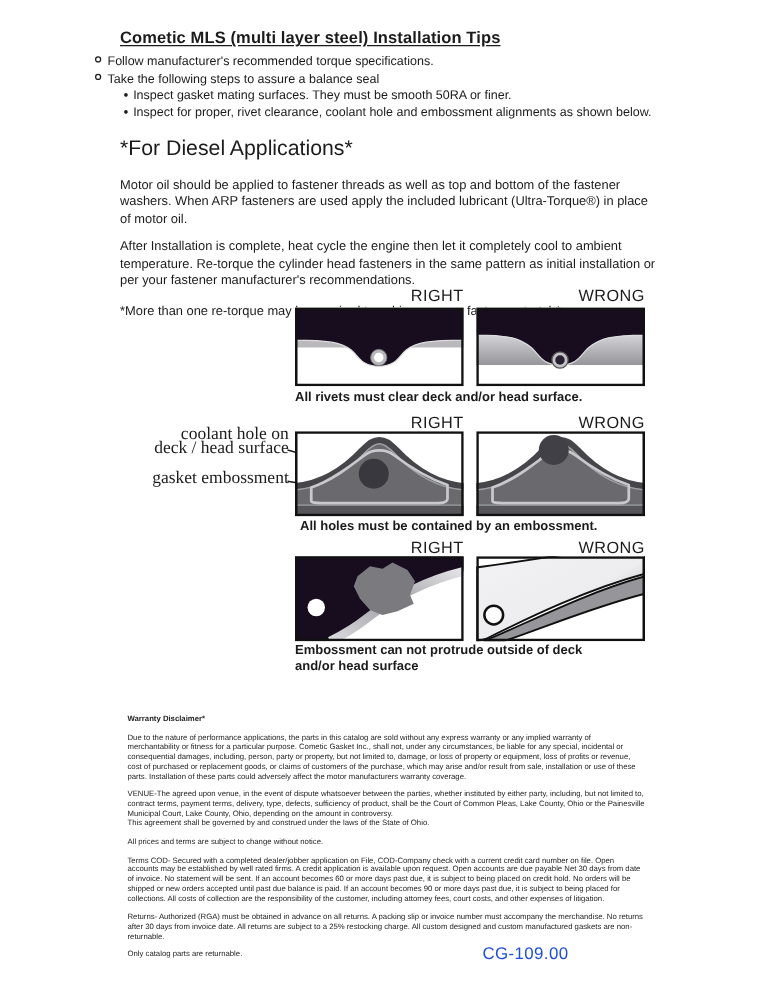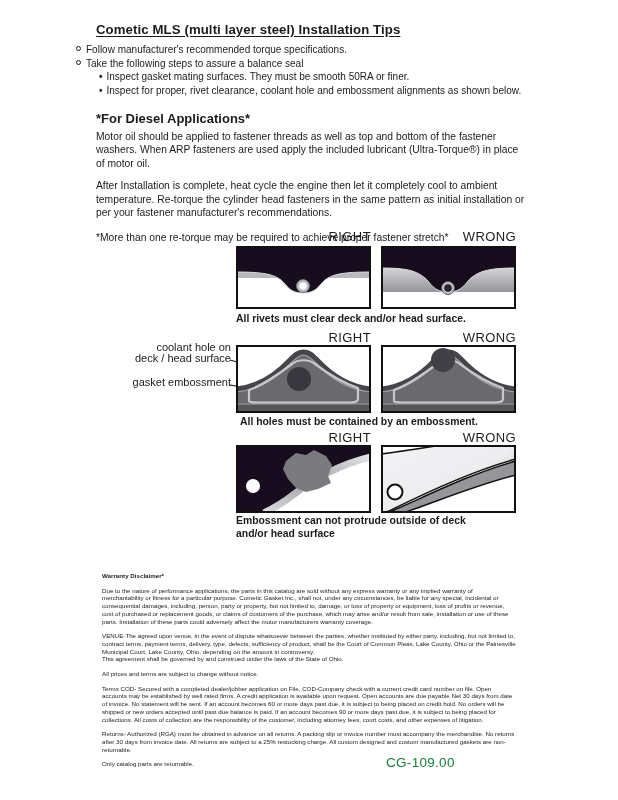--- a/index.html
+++ b/index.html
@@ -10,36 +10,36 @@
          text-decoration:underline;text-underline-offset:2px;letter-spacing:.1px;white-space:nowrap;}
 
   .tips{position:absolute;left:76px;top:43px;font-size:10px;line-height:13.6px;}
   .tip,.subtip{white-space:nowrap;}
   .tip::before{content:"";display:inline-block;width:3px;height:3px;border:1px solid #1b1b1b;
                border-radius:50%;margin-right:5px;vertical-align:2px;}
   .subtip{padding-left:23px;}
   .subtip::before{content:"\2022";margin-right:4px;font-weight:bold;}
 
   .diesel{position:absolute;left:96px;top:112px;width:430px;font-size:10.3px;line-height:13.5px;}
-  .diesel h2{margin:0 0 4px 0;font-size:13px;font-weight:bold;}
+  .diesel h2{margin:0 0 16px 0;font-size:17px;font-weight:normal;}
   .diesel p{margin:0 0 9px 0;}
   .diesel .note{margin-top:11px;}
 
   .dg-label{position:absolute;width:135px;text-align:right;font-size:13px;letter-spacing:.4px;}
   .panel{position:absolute;line-height:0;}
   .caption{position:absolute;font-size:10.4px;font-weight:bold;line-height:12.5px;}
 
-  .side-label{position:absolute;right:387px;text-align:right;font-size:11px;line-height:11px;white-space:nowrap;}
+  .side-label{position:absolute;right:387px;text-align:right;font-size:14px;line-height:11px;white-space:nowrap;font-family:Liberation Serif, serif;}
   .leader-lines{position:absolute;left:128px;top:338px;pointer-events:none;}
 
   .legal{position:absolute;left:102px;top:572px;width:414px;font-size:6.2px;line-height:7.7px;color:#222;}
   .legal .lg-head{font-weight:bold;margin:0 0 7px 0;}
   .legal p{margin:0 0 7px 0;white-space:pre-line;}
 
-  .pageno{position:absolute;left:386px;top:755px;font-size:13.5px;letter-spacing:.3px;color:#15803d;}
+  .pageno{position:absolute;left:386px;top:755px;font-size:13.5px;letter-spacing:.3px;color:#1d4ed8;}
 </style>
 </head>
 <body>
 
 <div class="page">
 
   <div class="title">Cometic MLS (multi layer steel) Installation Tips</div>
 
   <div class="tips">
     <div class="tip"><span>Follow manufacturer's recommended torque specifications.</span></div>

